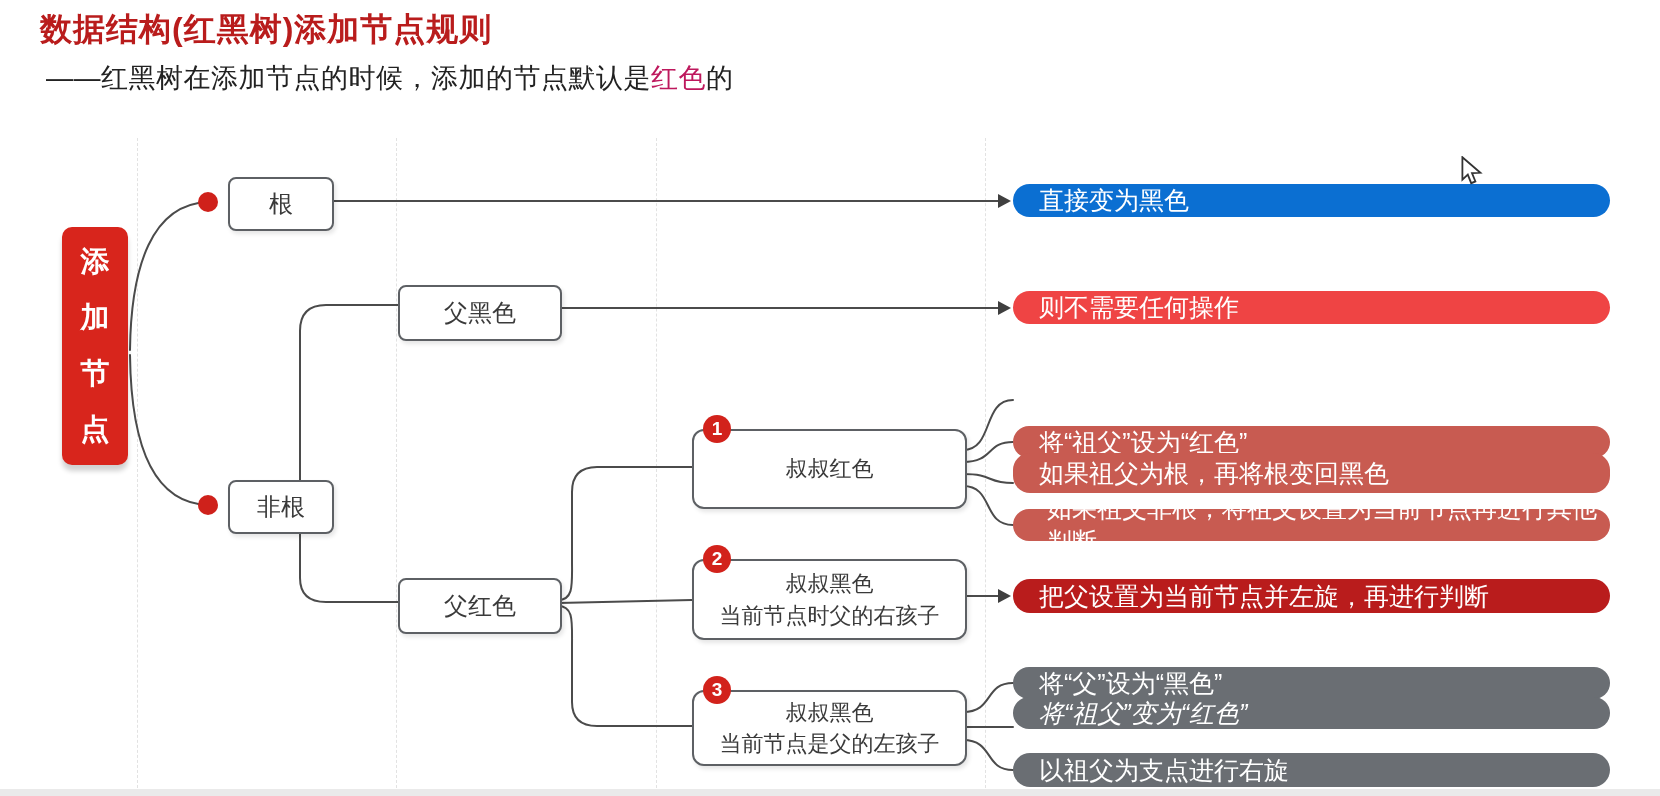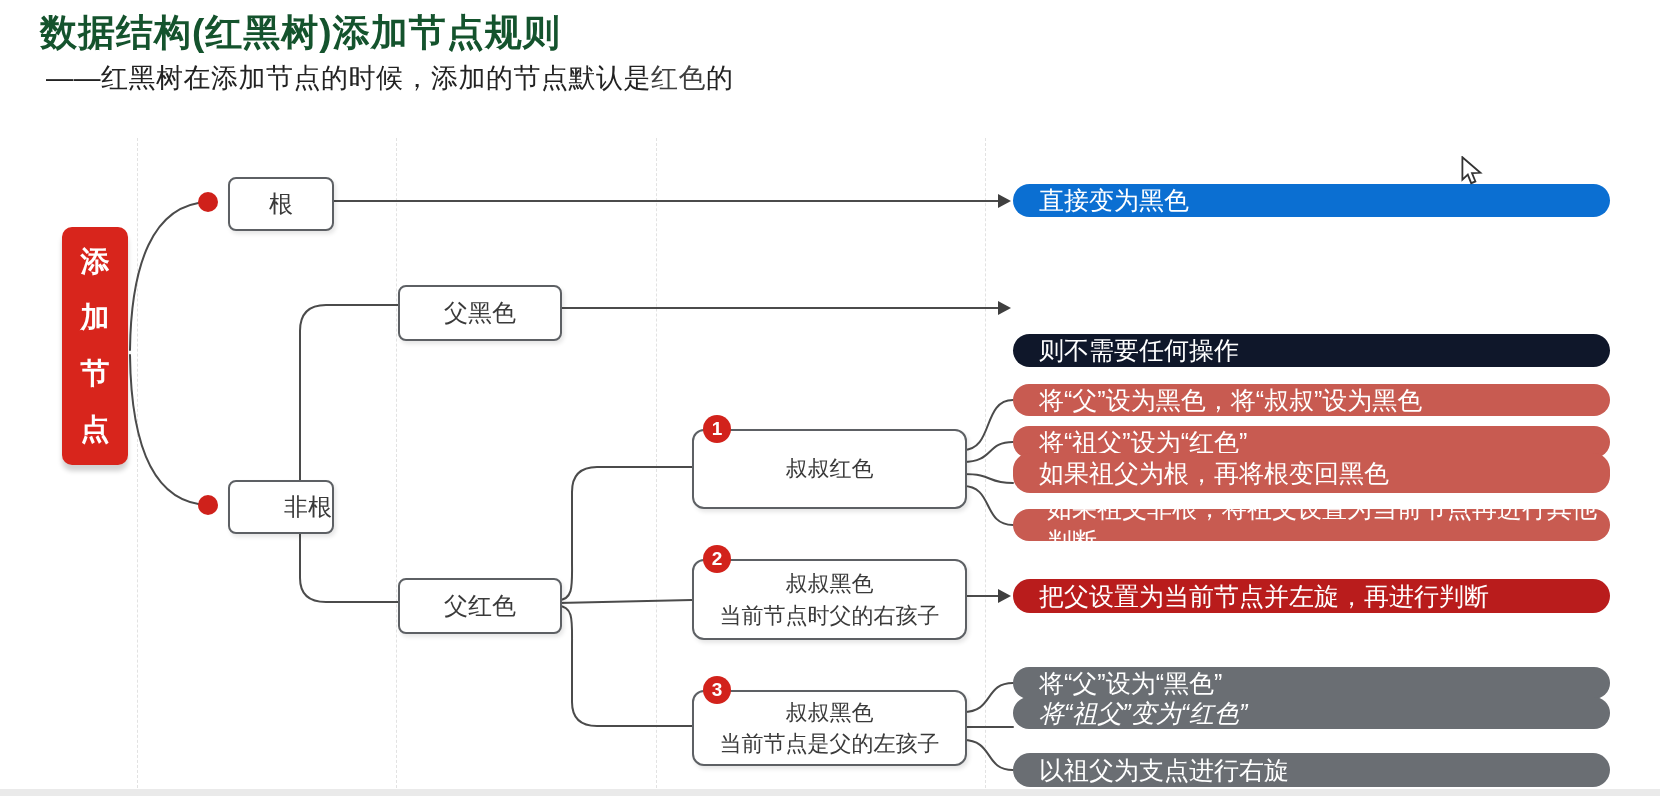--- a/index.html
+++ b/index.html
@@ -4,27 +4,27 @@
 <style>
   html,body{margin:0;padding:0;background:#fff;}
   #canvas{
     position:relative;width:1660px;height:796px;overflow:hidden;
     background:#ffffff;
     font-family:"Liberation Sans","DejaVu Sans",sans-serif;
   }
   
   .title{
     position:absolute;left:40px;top:8px;
-    font-size:37px;font-weight:700;color:#14532d;letter-spacing:1px;
+    font-size:32px;font-weight:700;color:#b91c1c;letter-spacing:1px;
   }
   .subtitle{
     position:absolute;left:46px;top:60px;
     font-size:27px;color:#222;letter-spacing:0.5px;
   }
-  .subtitle .hl{color:#404040;}
+  .subtitle .hl{color:#be185d;}
   
   .guide{position:absolute;top:138px;bottom:8px;width:0;border-left:1px dashed #e2e2e2;}
   
   #wires{position:absolute;left:0;top:0;z-index:1;}
   
   .rootnode{
     position:absolute;left:62px;top:227px;width:66px;height:238px;
     background:#d8251c;border-radius:10px;z-index:2;
     display:flex;flex-direction:column;align-items:center;justify-content:center;gap:16px;
     color:#fff;font-size:29px;font-weight:600;
@@ -45,21 +45,21 @@
     background:#d2221b;color:#fff;font-size:19px;font-weight:700;
     display:flex;align-items:center;justify-content:center;
   }
   
   .bar{
     position:absolute;left:1013px;width:597px;z-index:2;
     color:#fff;font-size:25px;display:flex;align-items:center;
     padding-left:26px;box-sizing:border-box;border-radius:17px;
   }
   .bar.blue{background:#0b6fd2;}
-  .bar.orange{background:#0f172a;margin-top:43px;}
+  .bar.orange{background:#ef4444;}
   .bar.brick{background:#c85b51;}
   .bar.green{background:#b91c1c;}
   .bar.gray{background:#6a6e73;}
   .bottom-strip{position:absolute;left:0;right:0;bottom:0;height:7px;background:#eaeaea;z-index:4;}
   .cursor{position:absolute;left:1460px;top:156px;z-index:5;}
 </style>
 </head>
 <body>
 
 <div id="canvas">
@@ -112,21 +112,21 @@
   <div class="rootnode">
     <span>添</span>
     <span>加</span>
     <span>节</span>
     <span>点</span>
   </div>
 
   <div class="node small" style="left:228px;top:177px;width:102px;height:50px;">
     <span>根</span>
   </div>
-  <div class="node small" style="left:228px;top:480px;width:102px;height:50px;align-items:flex-end;">
+  <div class="node small" style="left:228px;top:480px;width:102px;height:50px;">
     <span>非根</span>
   </div>
 
   <div class="node small" style="left:398px;top:285px;width:160px;height:52px;">
     <span>父黑色</span>
   </div>
   <div class="node small" style="left:398px;top:578px;width:160px;height:52px;">
     <span>父红色</span>
   </div>
 
@@ -153,23 +153,20 @@
     <span>当前节点是父的左孩子</span>
   </div>
 
   <div class="bar blue" style="top:184px;height:33px;">
     <span>直接变为黑色</span>
   </div>
   <div class="bar orange" style="top:291px;height:33px;">
     <span>则不需要任何操作</span>
   </div>
 
-  <div class="bar brick" style="top:384px;height:32px;">
-    <span>将“父”设为黑色，将“叔叔”设为黑色</span>
-  </div>
   <div class="bar brick" style="top:426px;height:32px;">
     <span>将“祖父”设为“红色”</span>
   </div>
   <div class="bar brick" style="top:453px;height:40px;">
     <span>如果祖父为根，再将根变回黑色</span>
   </div>
   <div class="bar brick" style="top:509px;height:32px;padding-left:34px;">
     <span>如果祖父非根，将祖父设置为当前节点再进行其他判断</span>
   </div>
 

